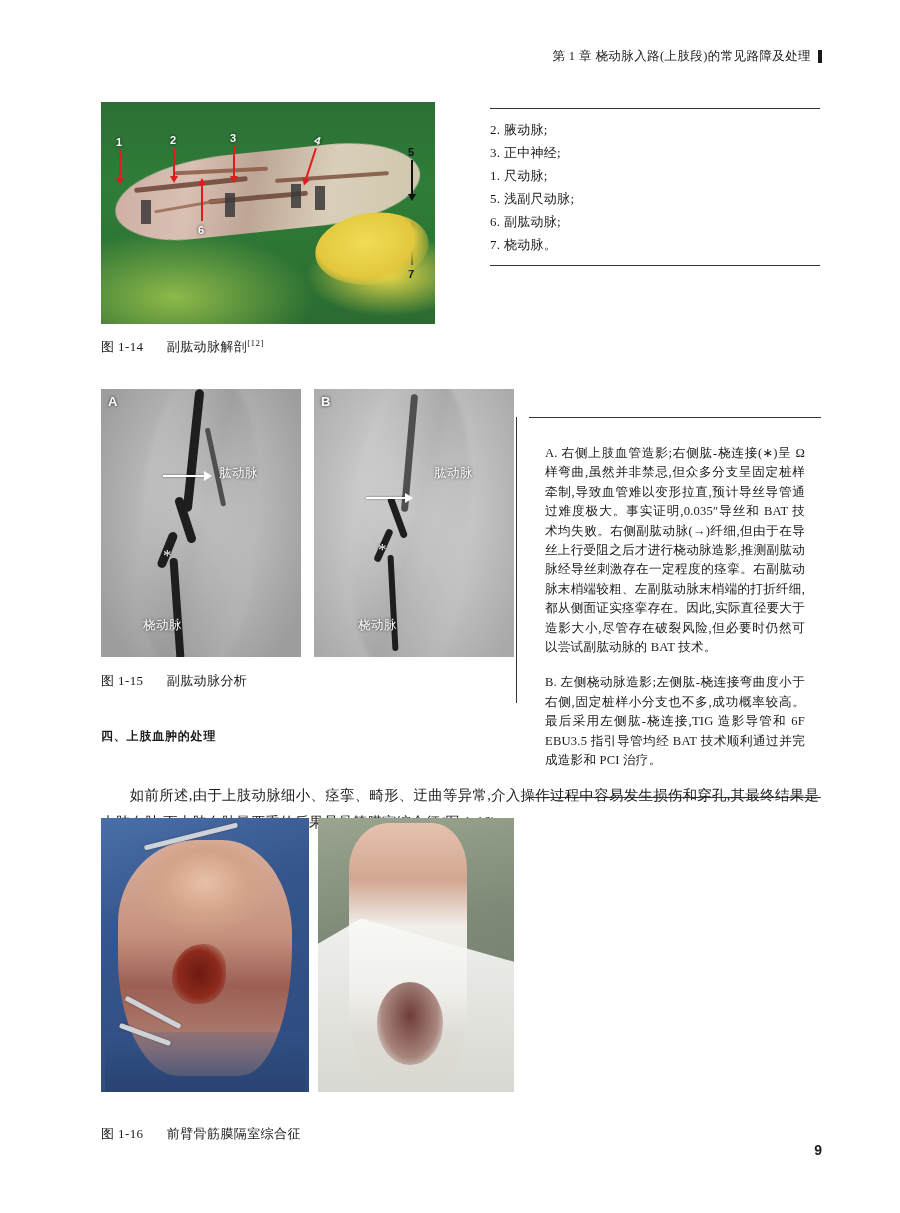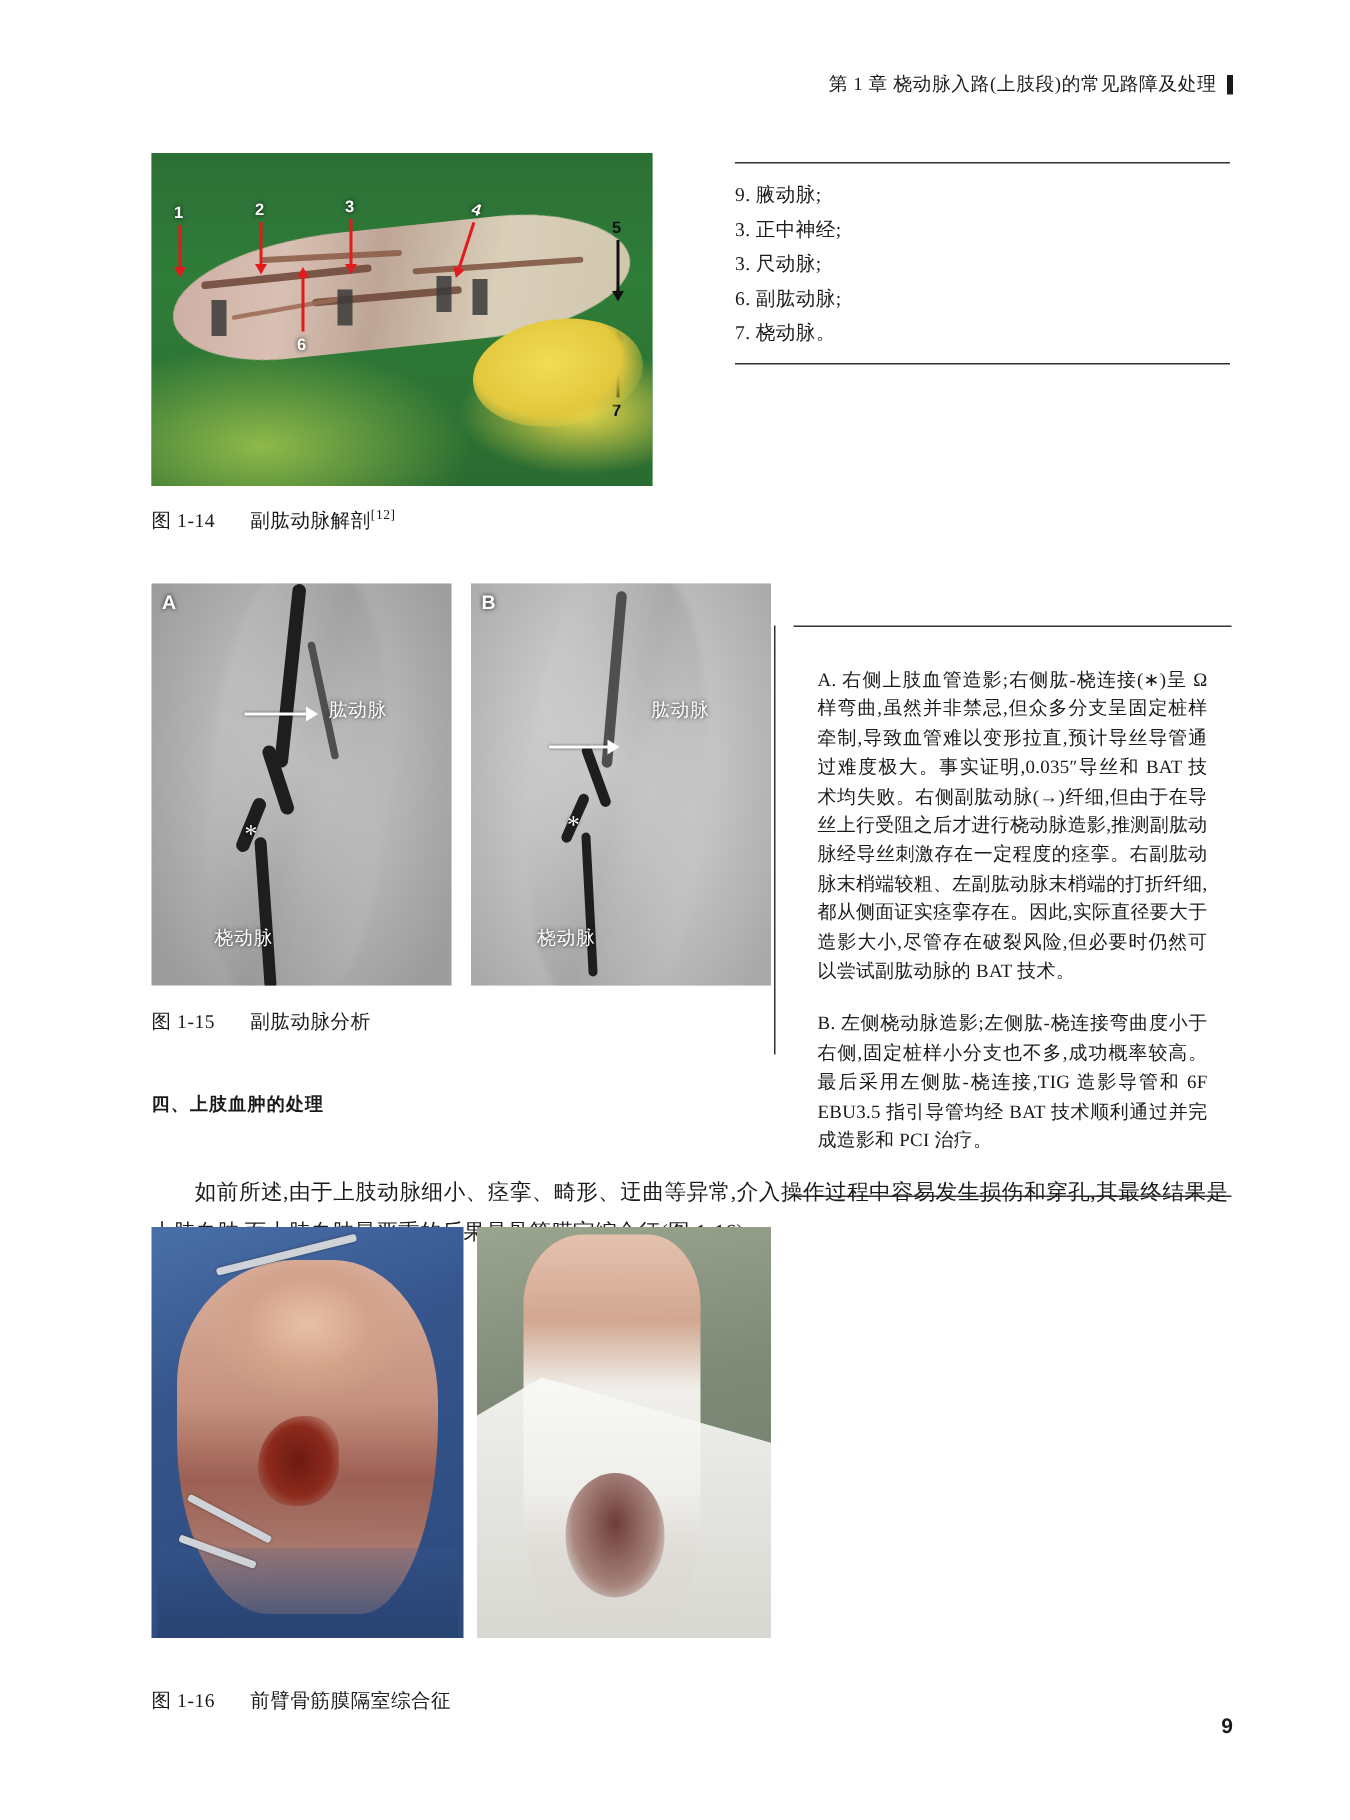--- a/index.html
+++ b/index.html
@@ -466,23 +466,24 @@
       <div class="arrow-ann arrow-black-up" style="left:310px;top:118px;">
         <span class="num" style="left:-3px;top:48px;color:#111;text-shadow:none;">7</span>
         <span class="shaft" style="left:0;top:7px;height:38px;"></span>
         <span class="head" style="left:-3px;top:0;"></span>
       </div>
     </div>
   </div>
 
   <div class="fig14-legend">
     <span class="rule-top"></span>
-    <div>9. 腋动脉;</div>
+    <div>2. 腋动脉;</div>
     <div>3. 正中神经;</div>
-    <div>3. 尺动脉;</div>
+    <div>1. 尺动脉;</div>
+    <div>5. 浅副尺动脉;</div>
     <div>6. 副肱动脉;</div>
     <div>7. 桡动脉。</div>
     <span class="rule-bottom"></span>
   </div>
 
   <div class="fig-caption" style="left:101px;top:338px;">
     <span>图 1-14</span>
     <span style="display:inline-block;width:16px;"></span>
     <span>副肱动脉解剖</span><span class="sup">[12]</span>
   </div>

